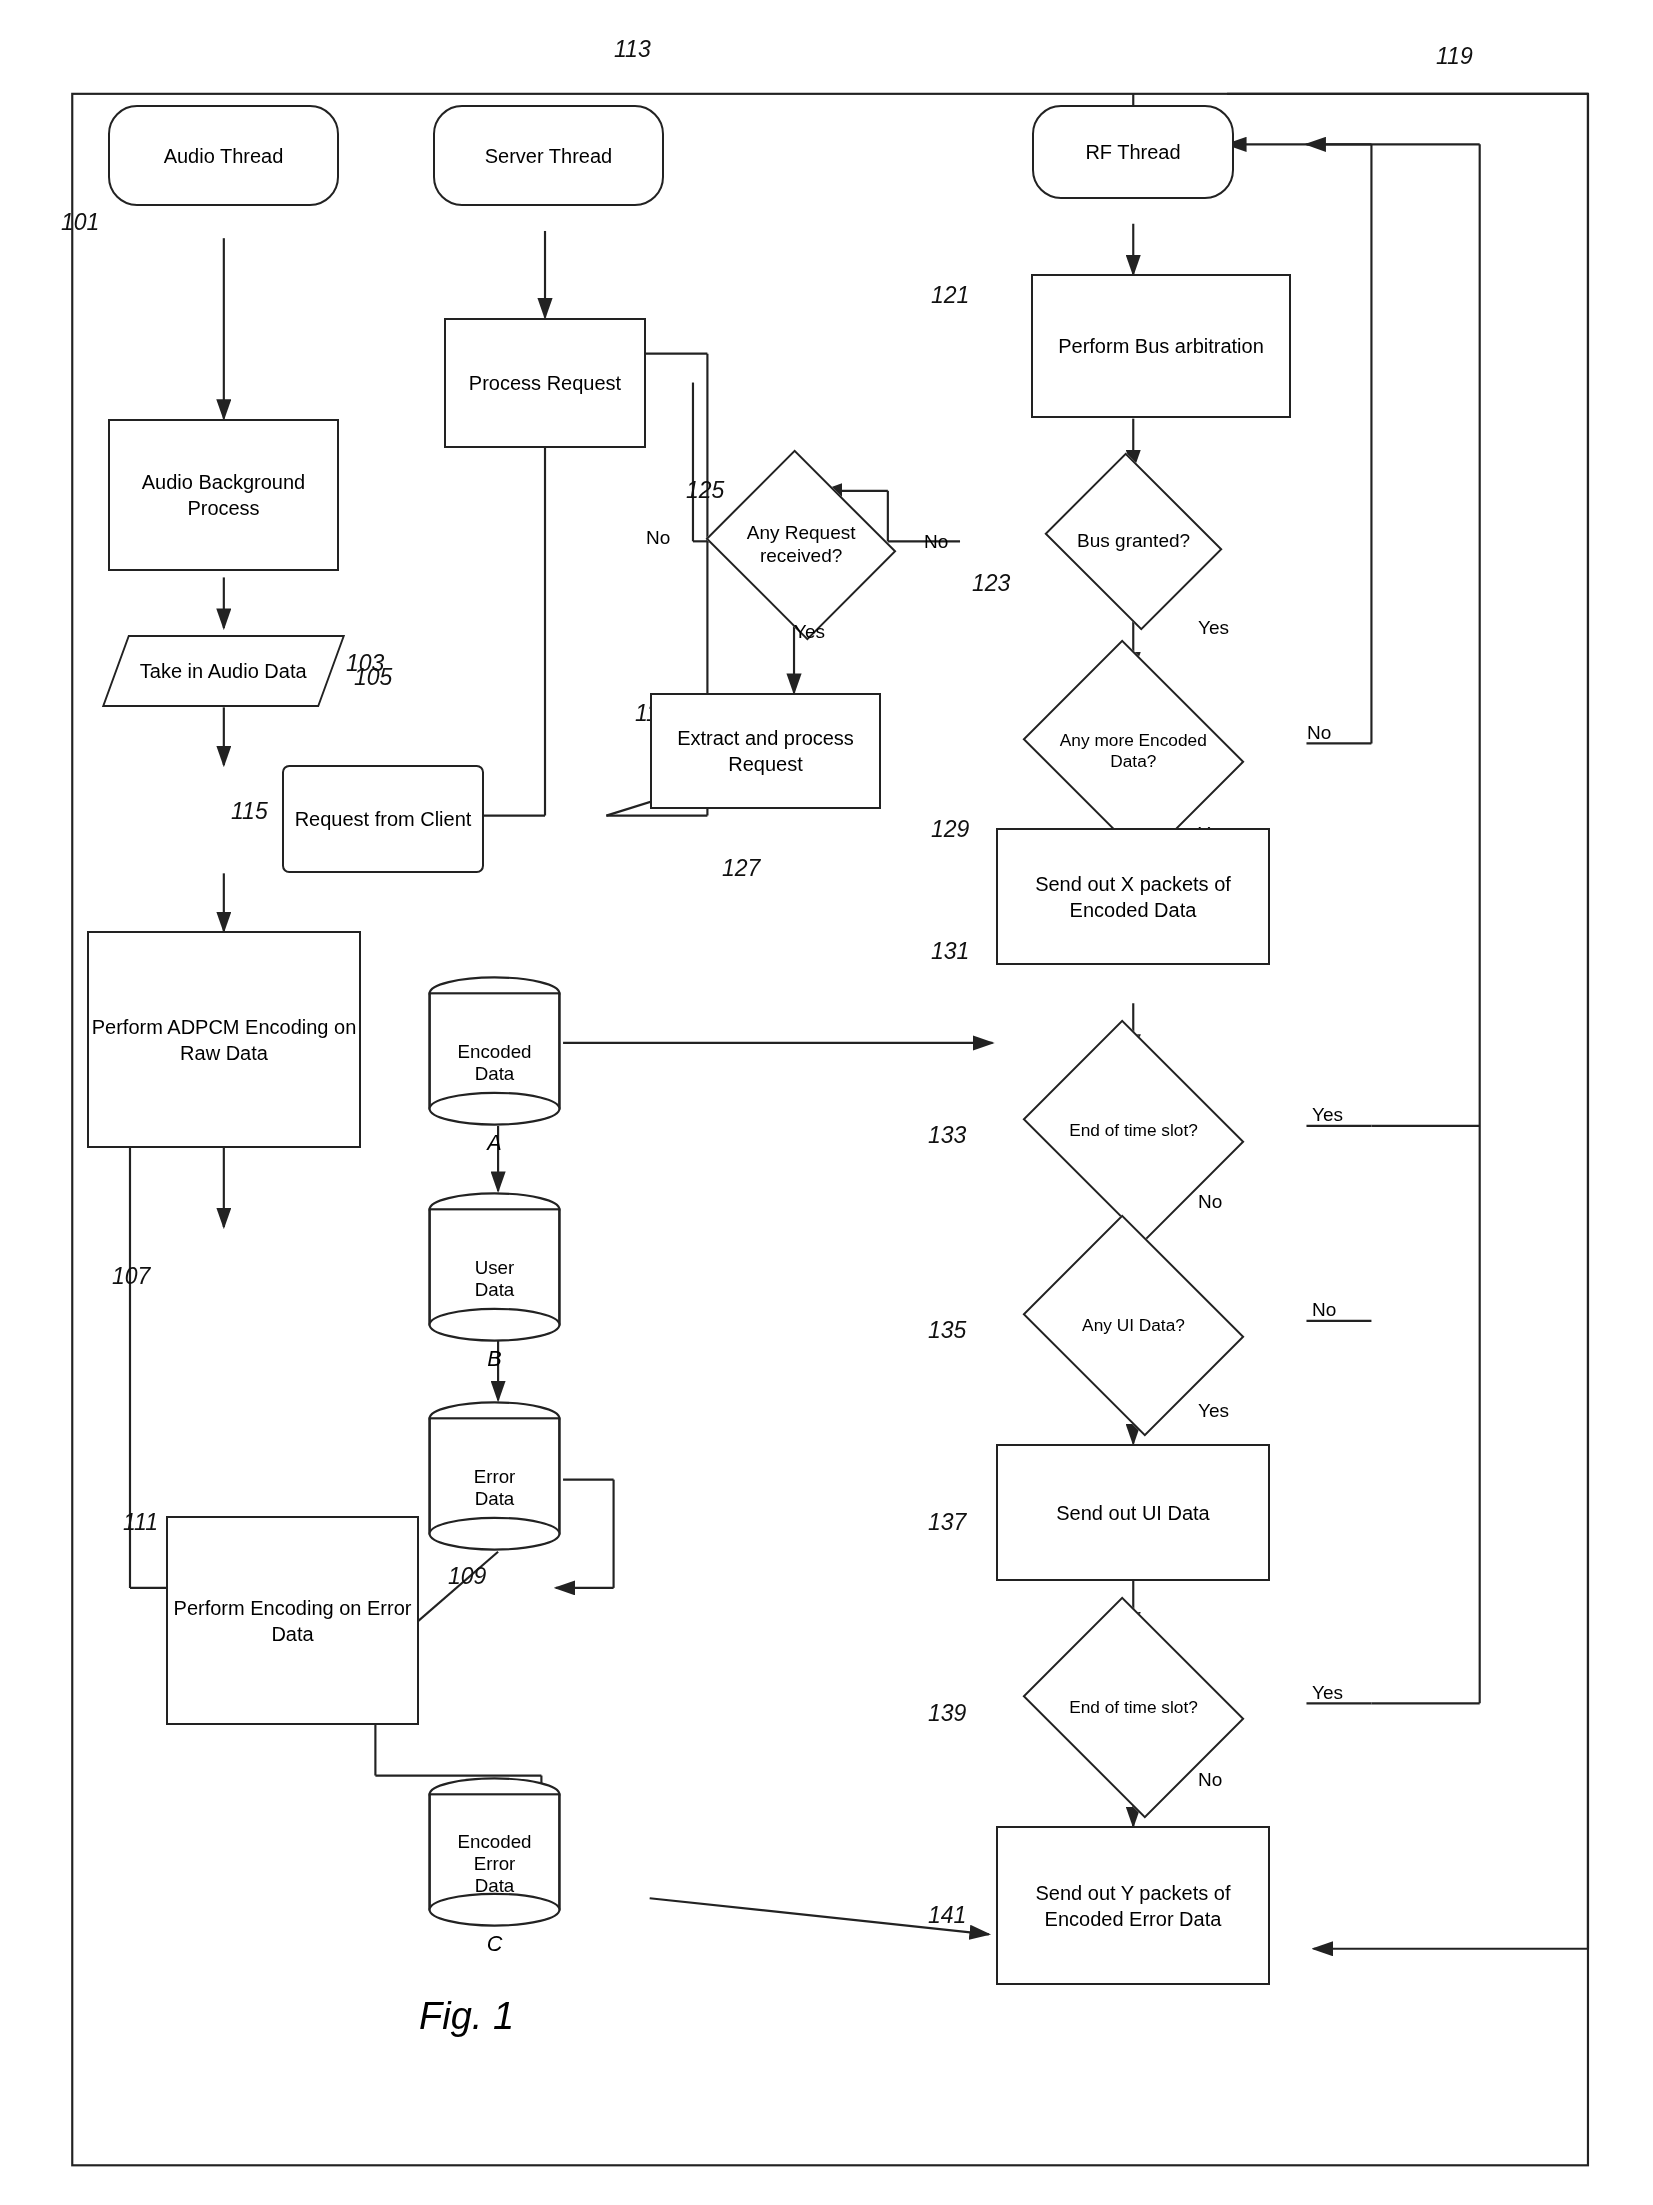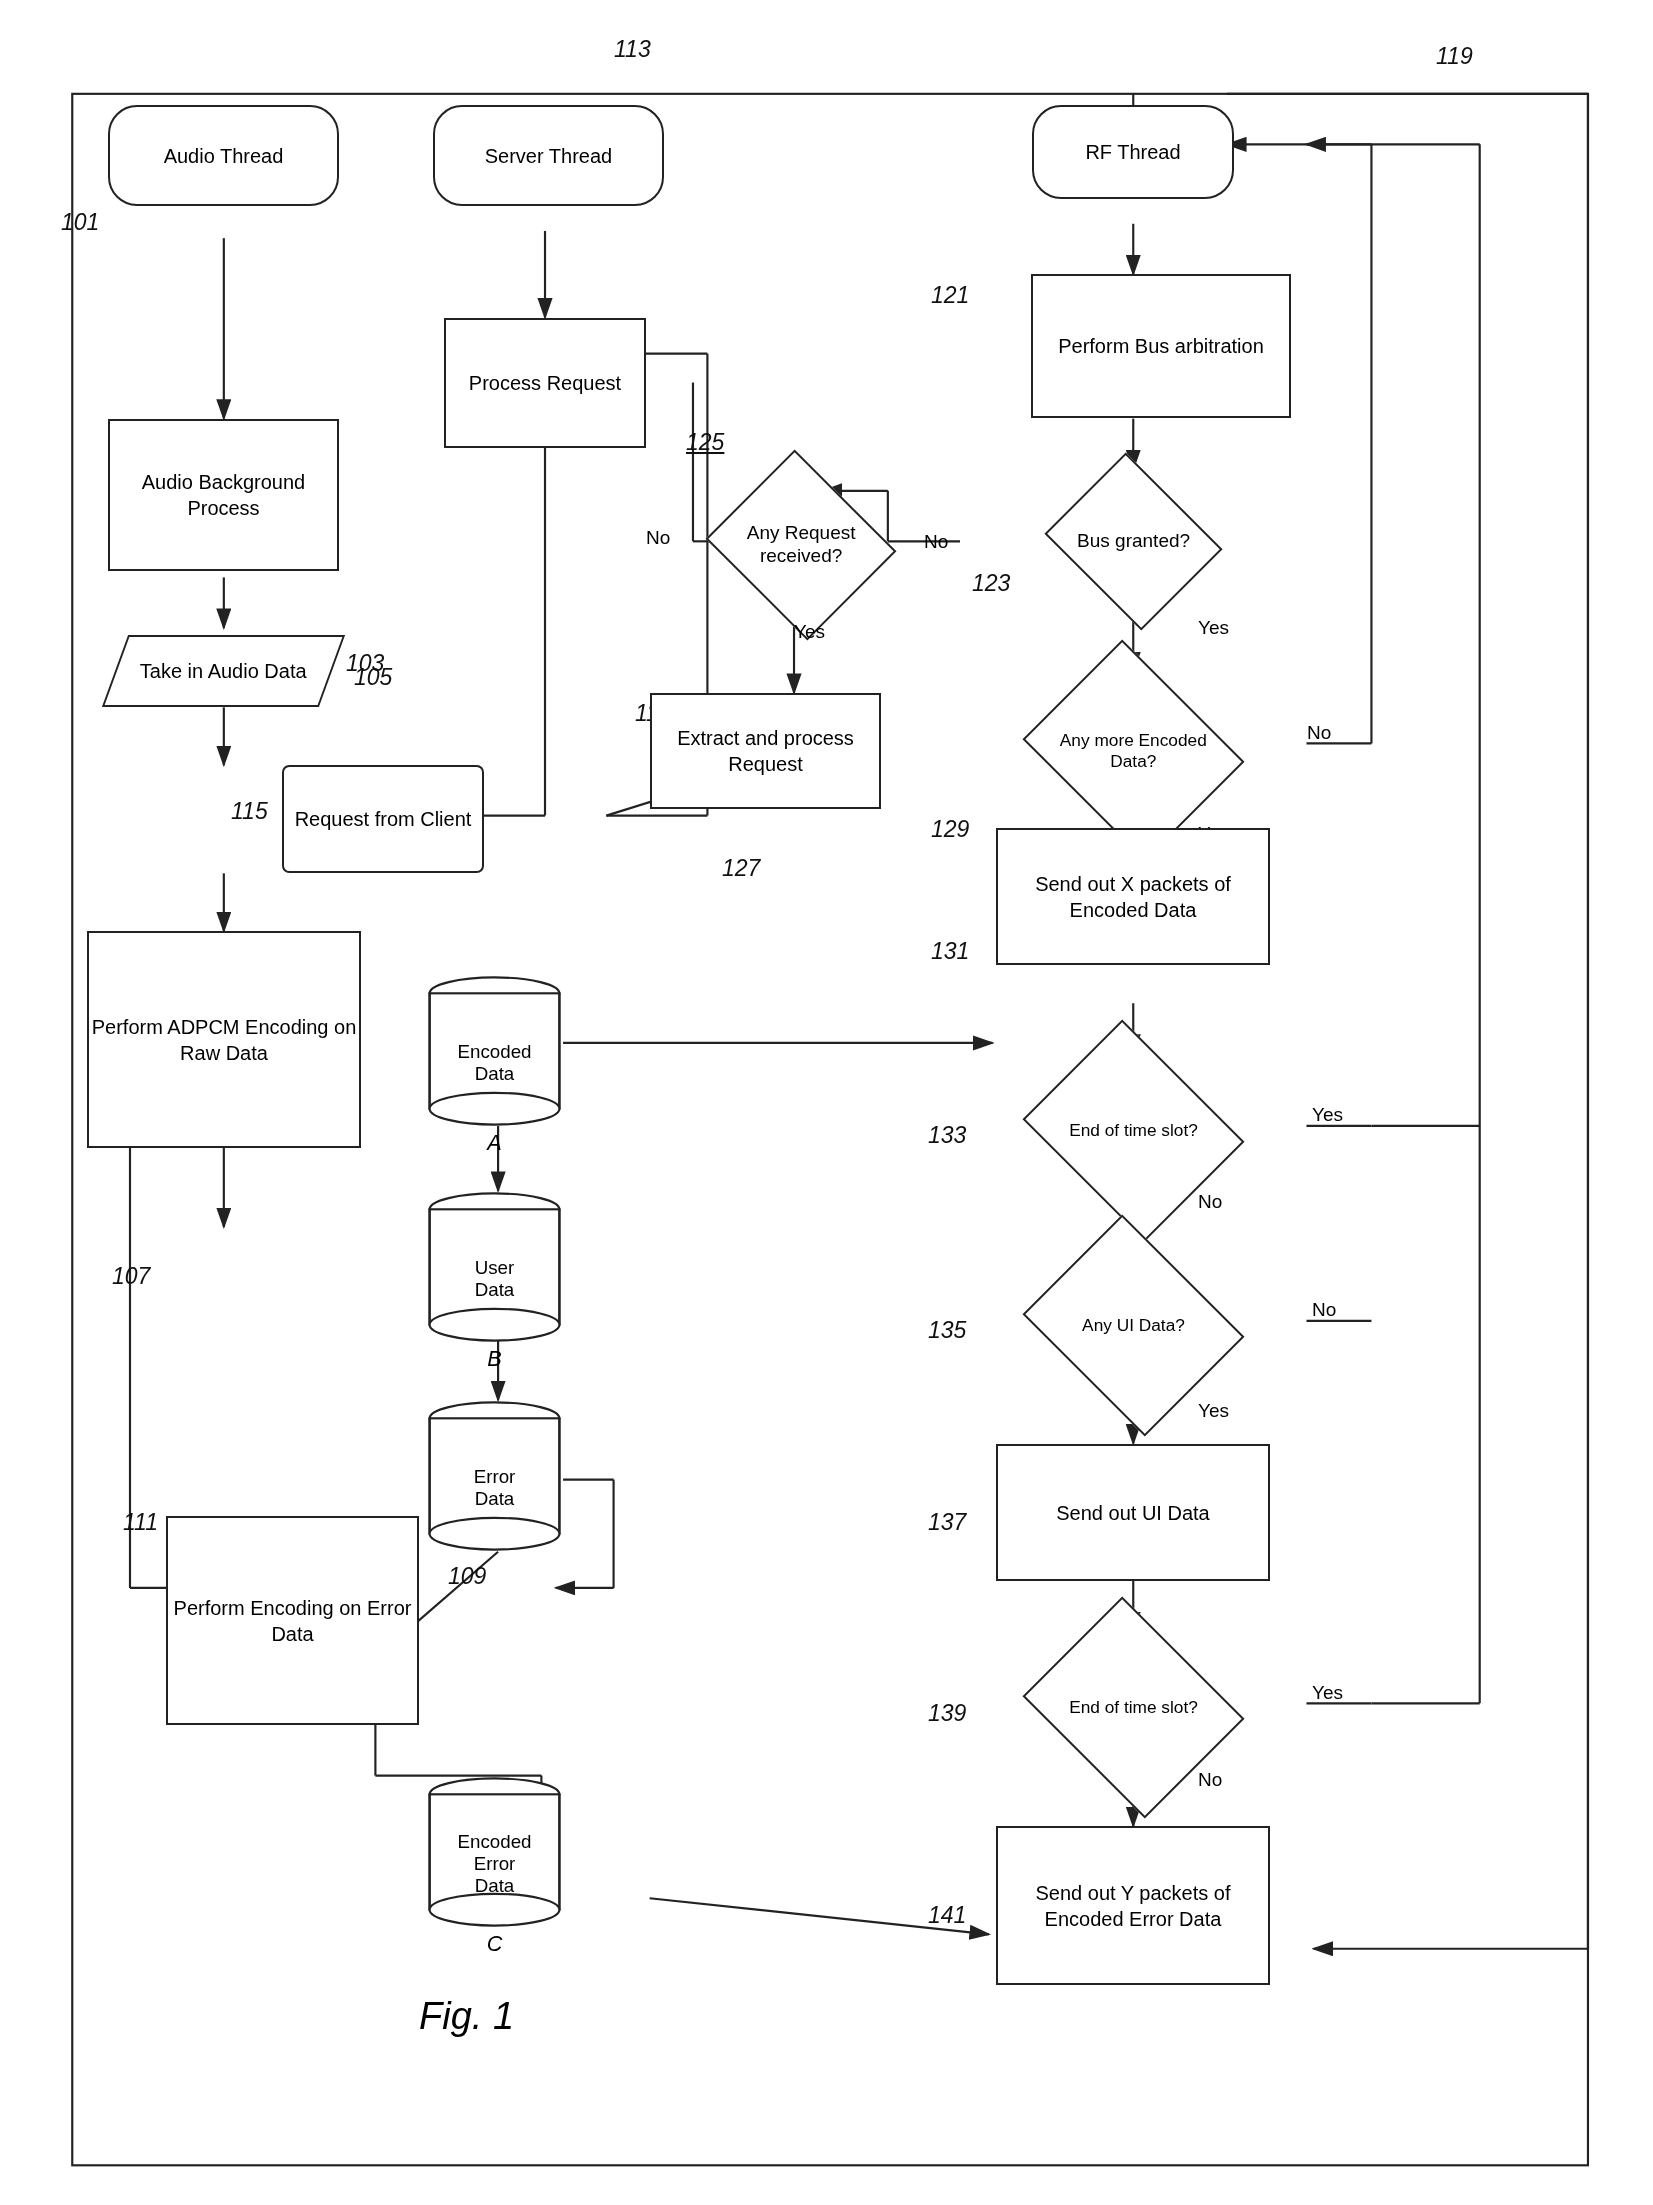--- a/index.html
+++ b/index.html
@@ -317,21 +317,21 @@
   <span style="position:absolute; left:924px; top:531px; font-size:19px;">No</span>
 
   <span style="position:absolute; left:1198px; top:617px; font-size:19px;">Yes</span>
 
   <div style="position:absolute; left:707px; top:469px; width:188px; height:152px; display:flex; align-items:center; justify-content:center;">
     <div class="diamond" style="width:144px; height:126px; display:flex; align-items:center; justify-content:center;">
       <div class="diamond-label" style="font-size:19px; line-height:1.2;">Any Request received?</div>
     </div>
   </div>
 
-  <span class="ref-num" style="left:686px; top:429px;text-decoration:underline;">125</span>
+  <span class="ref-num" style="left:686px; top:477px;">125</span>
 
   <span style="position:absolute; left:646px; top:527px; font-size:19px;">No</span>
 
   <span style="position:absolute; left:794px; top:621px; font-size:19px;">Yes</span>
 
   <div class="shape rect" style="left:650px; top:693px; width:231px; height:116px;">
     <span class="label-text">Extract and process Request</span>
   </div>
 
   <span class="ref-num" style="left:722px; top:855px;">127</span>

